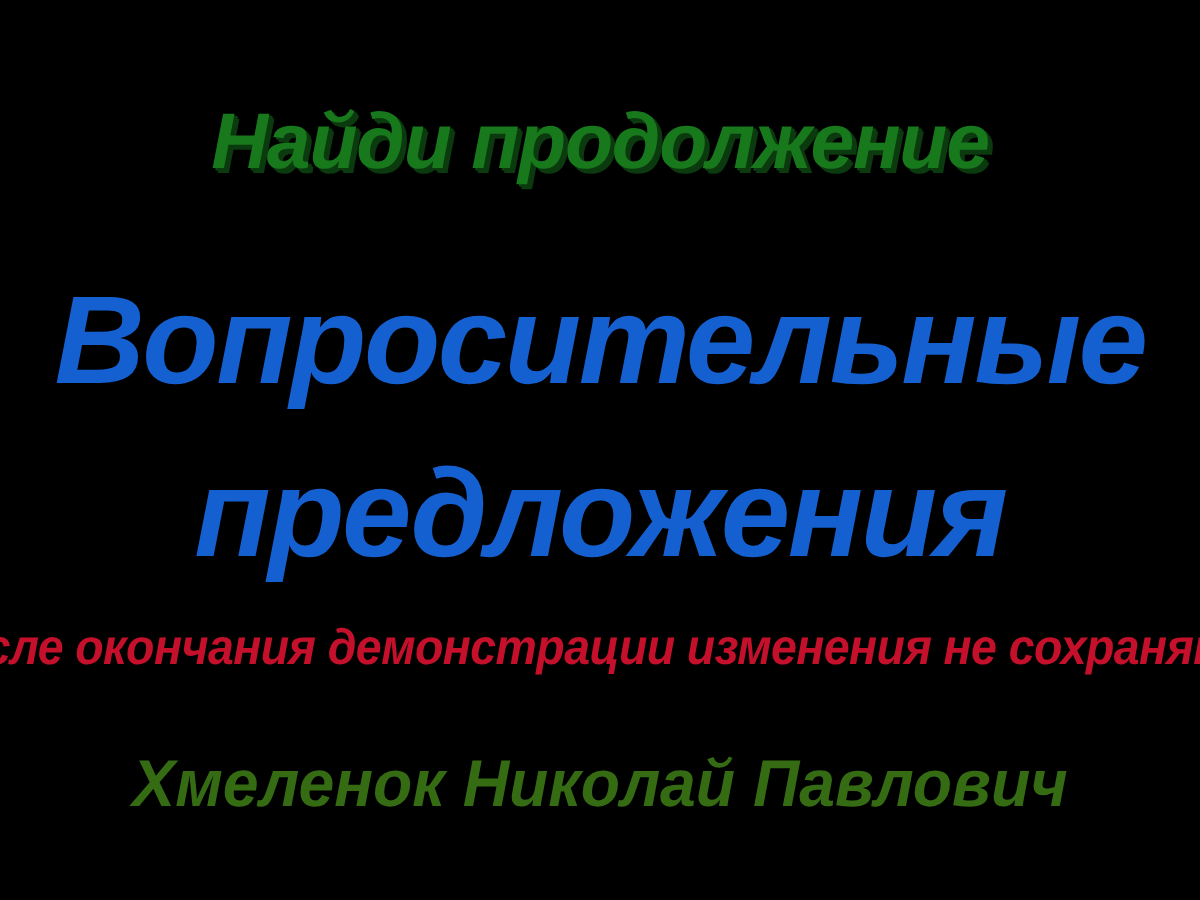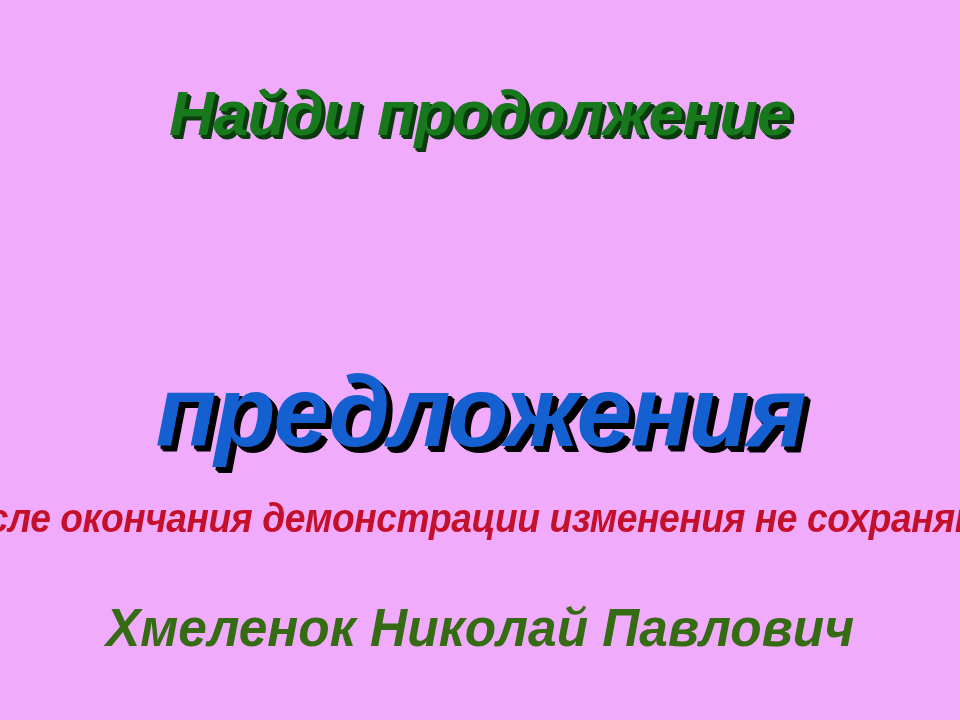--- a/index.html
+++ b/index.html
@@ -10,21 +10,21 @@
     width: 960px;
     height: 720px;
     overflow: hidden;
     font-family: "Liberation Sans", sans-serif;
   }
 
   #slide {
     position: relative;
     width: 960px;
     height: 720px;
-    background: #f0abfc;
+    background: #000000;
     overflow: hidden;
   }
 
   
   .line {
     position: absolute;
     left: 50%;
     transform: translateX(-50%);
     white-space: nowrap;
     text-align: center;
@@ -89,20 +89,21 @@
     transform: translateX(-50%) scaleX(0.97);
   }
 </style>
 </head>
 <body>
 
 <div id="slide">
 
   <div class="line" id="heading">Найди продолжение</div>
 
+  <div class="line" id="answer-line-1">Вопросительные</div>
 
   <div class="line" id="answer-line-2">предложения</div>
 
   <div class="line" id="note">После окончания демонстрации изменения не сохранять!</div>
 
   <div class="line" id="author">Хмеленок Николай Павлович</div>
 
 </div>
 
 </body></html>

